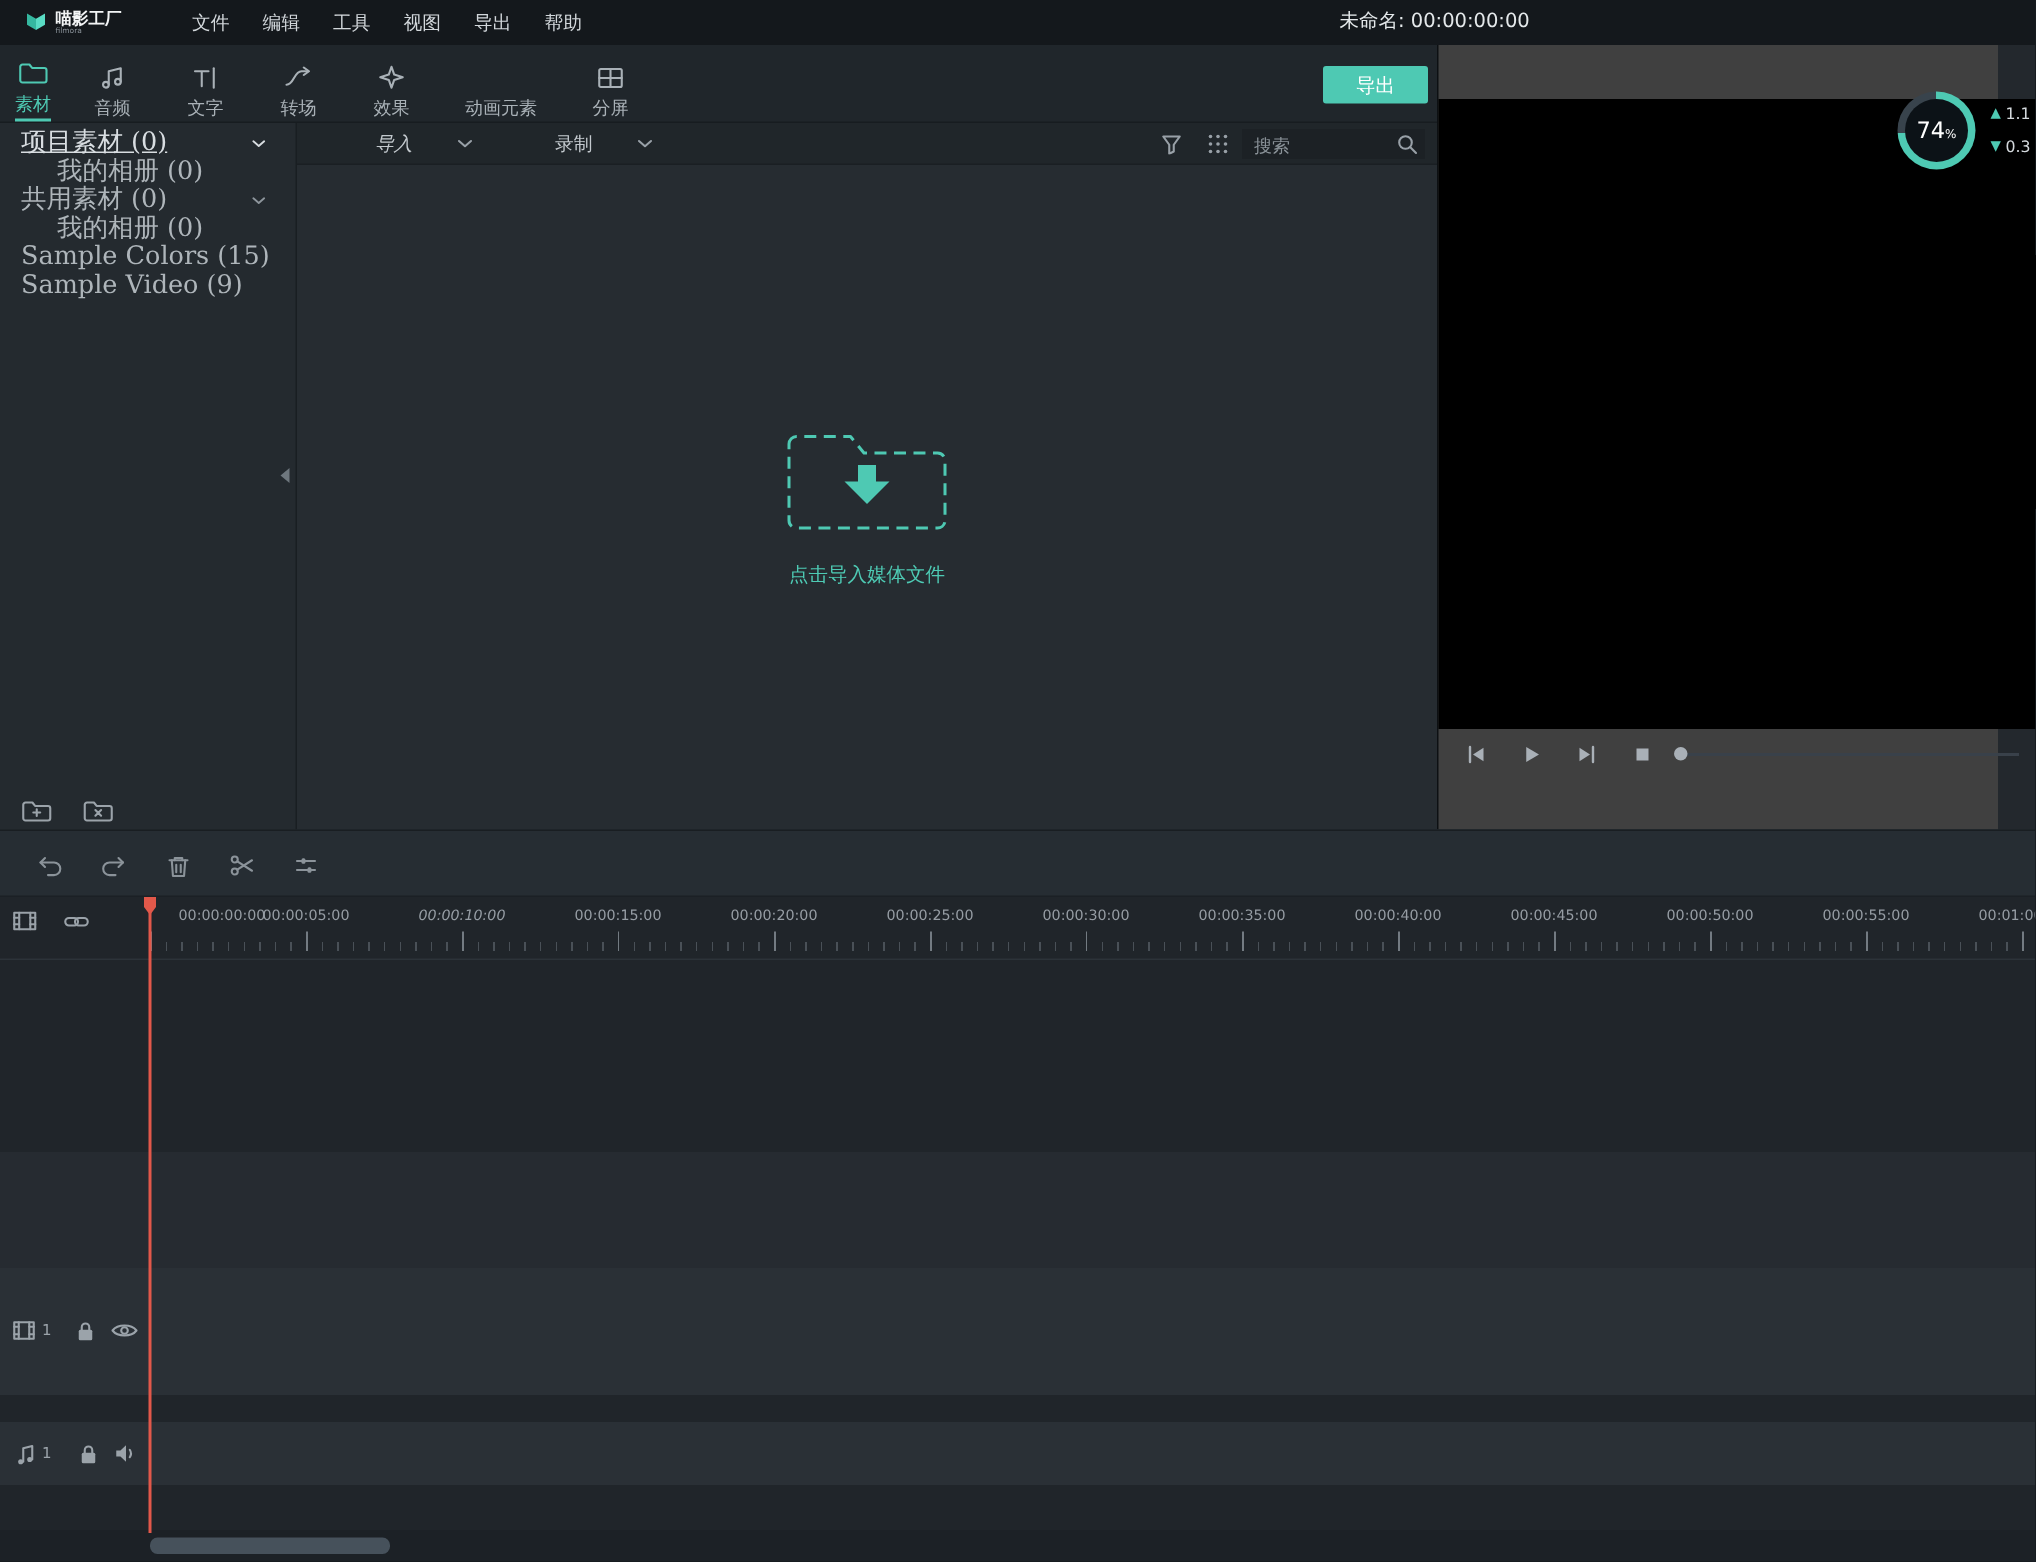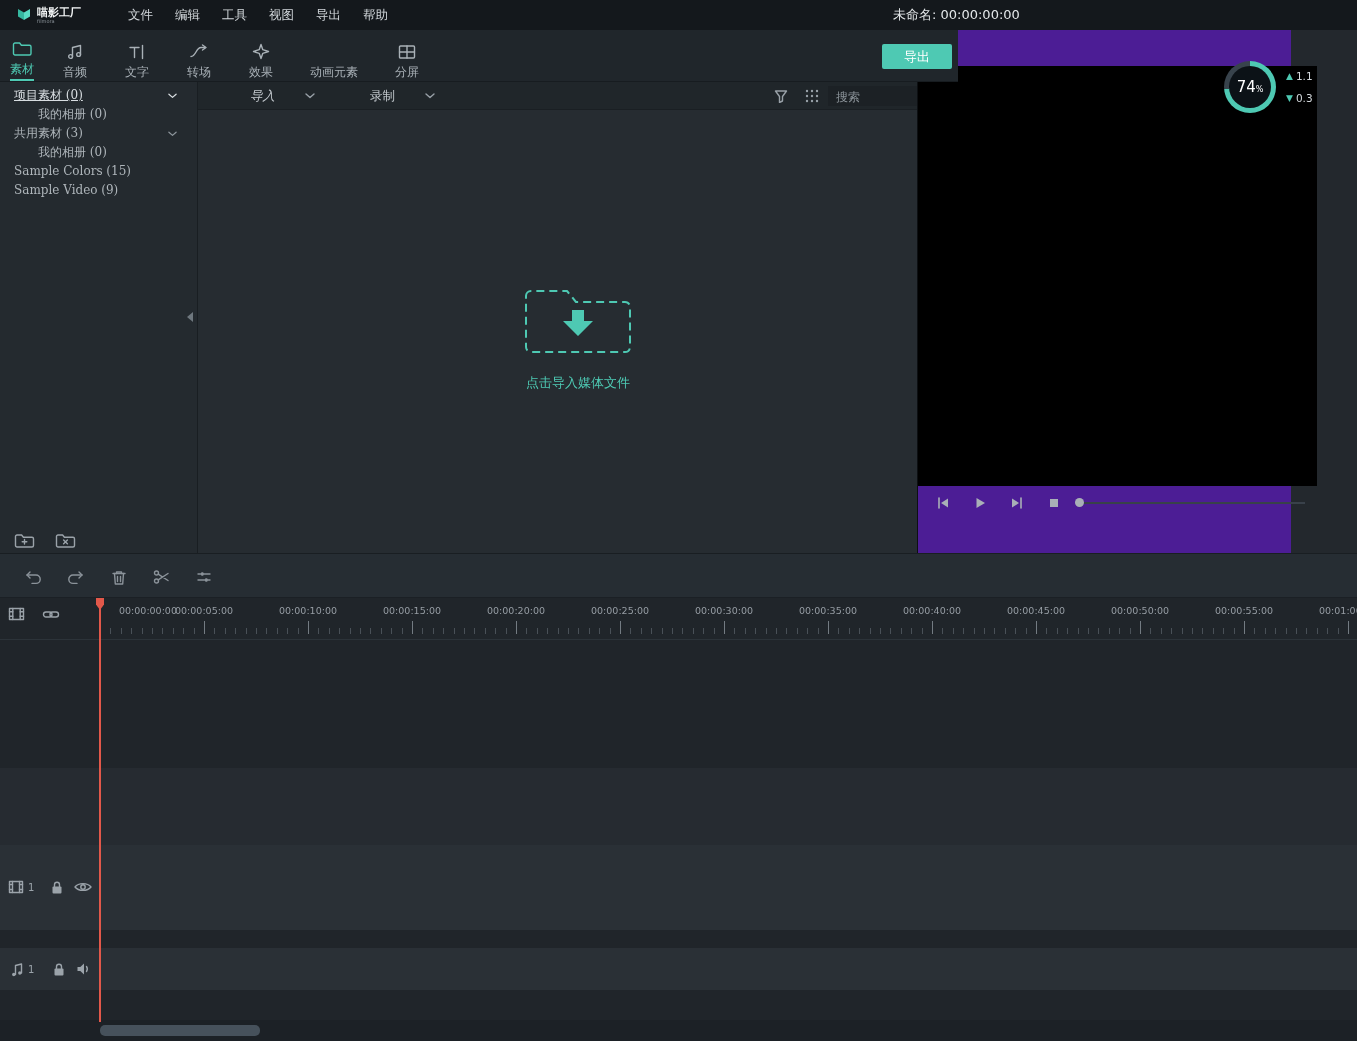--- a/index.html
+++ b/index.html
@@ -28,21 +28,21 @@
   .tab.w44{width:44px;} .tab.w62{width:62px;} .tab.w84{width:84px;gap:48px;}
   .tab.active { color:#4ec9b3; }
   .tab.active .tab-label { border-bottom:2px solid #4ec9b3; padding-bottom:1px; }
   .export-btn { position:absolute; left:882px; top:14px; width:70px; height:25px; background:#4ec9b3;
                 border:none; border-radius:2px; color:#ffffff; font-size:13px; font-family:inherit;
                 display:flex; align-items:center; justify-content:center; }
 
   
   .sidebar { position:absolute; top:82px; left:0; width:198px; height:471px; background:#242a2f;
              border-right:1px solid #191e22; font-family:"DejaVu Serif", serif; }
-  .side-item { position:relative; height:19px; line-height:19px; font-size:12px; color:#aeb5ba;
+  .side-item { position:relative; height:19px; line-height:19px; font-size:17px; color:#aeb5ba;
                padding-left:14px; white-space:nowrap; }
   .side-item.indent { padding-left:38px; }
   .side-item.selected span { color:#d8dde1; text-decoration:underline; }
   .side-item .chev { position:absolute; right:20px; top:7px; color:#8d959c; }
   .side-list { padding-top:4px; }
   .sidebar-footer { position:absolute; top:450px; left:14px; display:flex; gap:20px; color:#99a1a8; }
   .collapse-handle { position:absolute; left:187px; top:312px; width:0; height:0;
                      border-top:5px solid transparent; border-bottom:5px solid transparent;
                      border-right:6px solid #6e777e; z-index:25; }
 
@@ -56,21 +56,21 @@
   .search-box { position:absolute; left:630px; top:4px; width:122px; height:20px; background:#1c2125; }
   .search-box input { width:100%; height:100%; background:transparent; border:none; outline:none;
                       color:#c6ccd2; font-size:12px; padding:0 22px 0 8px; font-family:inherit; }
   .search-box input::placeholder { color:#8a9298; }
   .search-box .mag { position:absolute; right:5px; top:3px; color:#98a0a7; }
   .dropzone { position:absolute; left:50%; top:196px; transform:translateX(-50%);
               display:flex; flex-direction:column; align-items:center; }
   .dz-text { margin-top:18px; font-size:13px; color:#4ecab4; }
 
   
-  .preview { position:absolute; top:30px; left:917px; width:374px; height:523px; background:#4c1d95;
+  .preview { position:absolute; top:30px; left:958px; width:374px; height:523px; background:#404040;
              border-left:1px solid #0d1013; }
   .video { position:absolute; top:36px; left:0; width:399px; height:420px; background:#000; }
   .gauge { position:absolute; left:306px; top:31px; width:52px; height:52px; border-radius:50%;
            background:conic-gradient(#4ec9b3 0deg 266deg, #38434c 266deg 360deg); z-index:5; }
   .gauge-inner { position:absolute; inset:5px; border-radius:50%; background:#0c1217;
                  display:flex; align-items:center; justify-content:center; color:#fff; }
   .gauge-val { font-size:15px; }
   .gauge-unit { font-size:8px; margin-top:5px; }
   .stat { position:absolute; left:368px; display:flex; align-items:center; gap:3px; z-index:6;
           font-size:10.5px; color:#d3d8dc; white-space:nowrap; }
@@ -217,21 +217,21 @@
         <span class="chev">
             <svg class="ic" width="9" height="6" viewBox="0 0 10 6">
               <path d="M1 1 L5 4.5 L9 1"></path>
             </svg>
           </span>
       </div>
       <div class="side-item indent">
         <span>我的相册 (0)</span>
       </div>
       <div class="side-item">
-        <span>共用素材 (3)</span>
+        <span>共用素材 (0)</span>
         <span class="chev">
             <svg class="ic" width="9" height="6" viewBox="0 0 10 6">
               <path d="M1 1 L5 4.5 L9 1"></path>
             </svg>
           </span>
       </div>
       <div class="side-item indent">
         <span>我的相册 (0)</span>
       </div>
       <div class="side-item">
@@ -401,21 +401,21 @@
   <div class="timeline">
     <div class="band band-a"></div>
     <div class="band band-video"></div>
     <div class="band band-audio"></div>
     <div class="tl-bottom"></div>
 
     <div class="ruler">
       <div class="ticks"></div>
       <span class="rlabel first" style="left:119px;">00:00:00:00</span>
       <span class="rlabel" style="left:204px;">00:00:05:00</span>
-      <span class="rlabel" style="left:308px;">00:00:10:00</span>
+      <span class="rlabel" style="left:308px;font-style:italic;">00:00:10:00</span>
       <span class="rlabel" style="left:412px;">00:00:15:00</span>
       <span class="rlabel" style="left:516px;">00:00:20:00</span>
       <span class="rlabel" style="left:620px;">00:00:25:00</span>
       <span class="rlabel" style="left:724px;">00:00:30:00</span>
       <span class="rlabel" style="left:828px;">00:00:35:00</span>
       <span class="rlabel" style="left:932px;">00:00:40:00</span>
       <span class="rlabel" style="left:1036px;">00:00:45:00</span>
       <span class="rlabel" style="left:1140px;">00:00:50:00</span>
       <span class="rlabel" style="left:1244px;">00:00:55:00</span>
       <span class="rlabel" style="left:1348px;">00:01:00:00</span>

